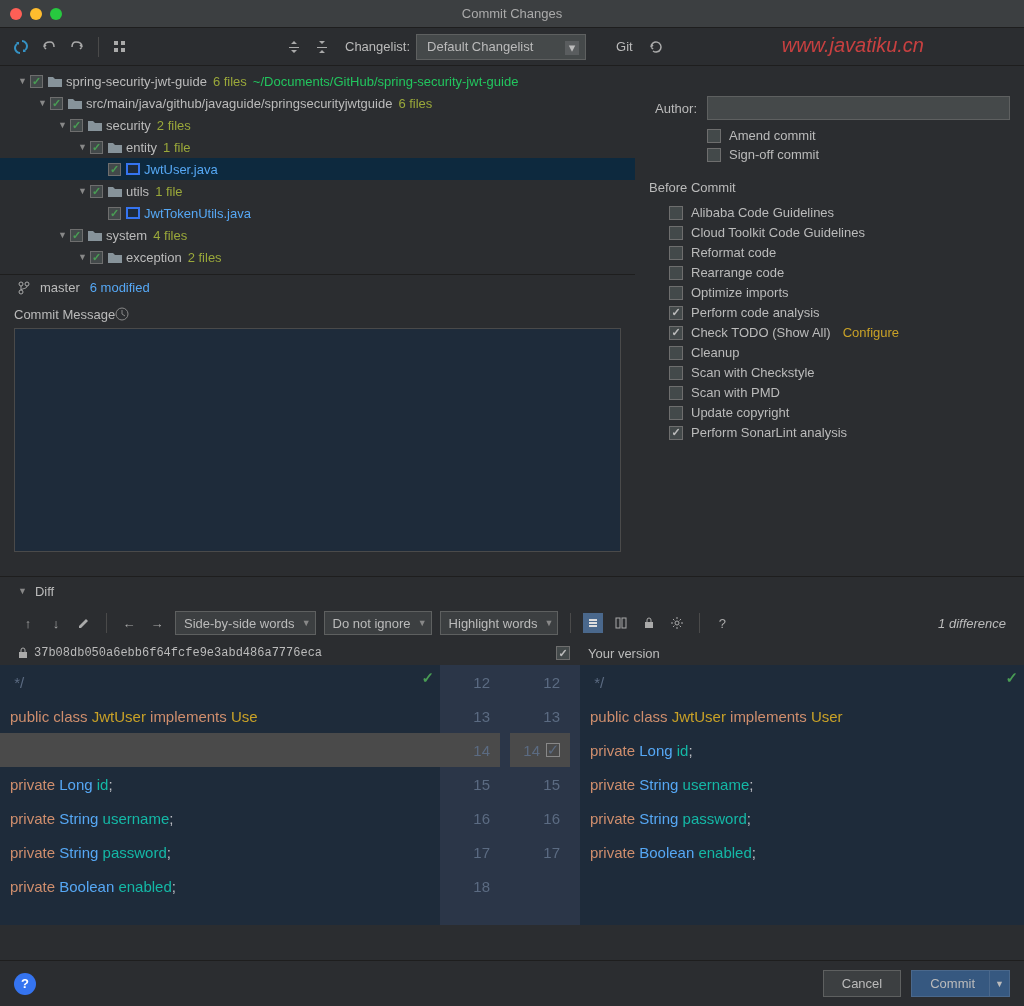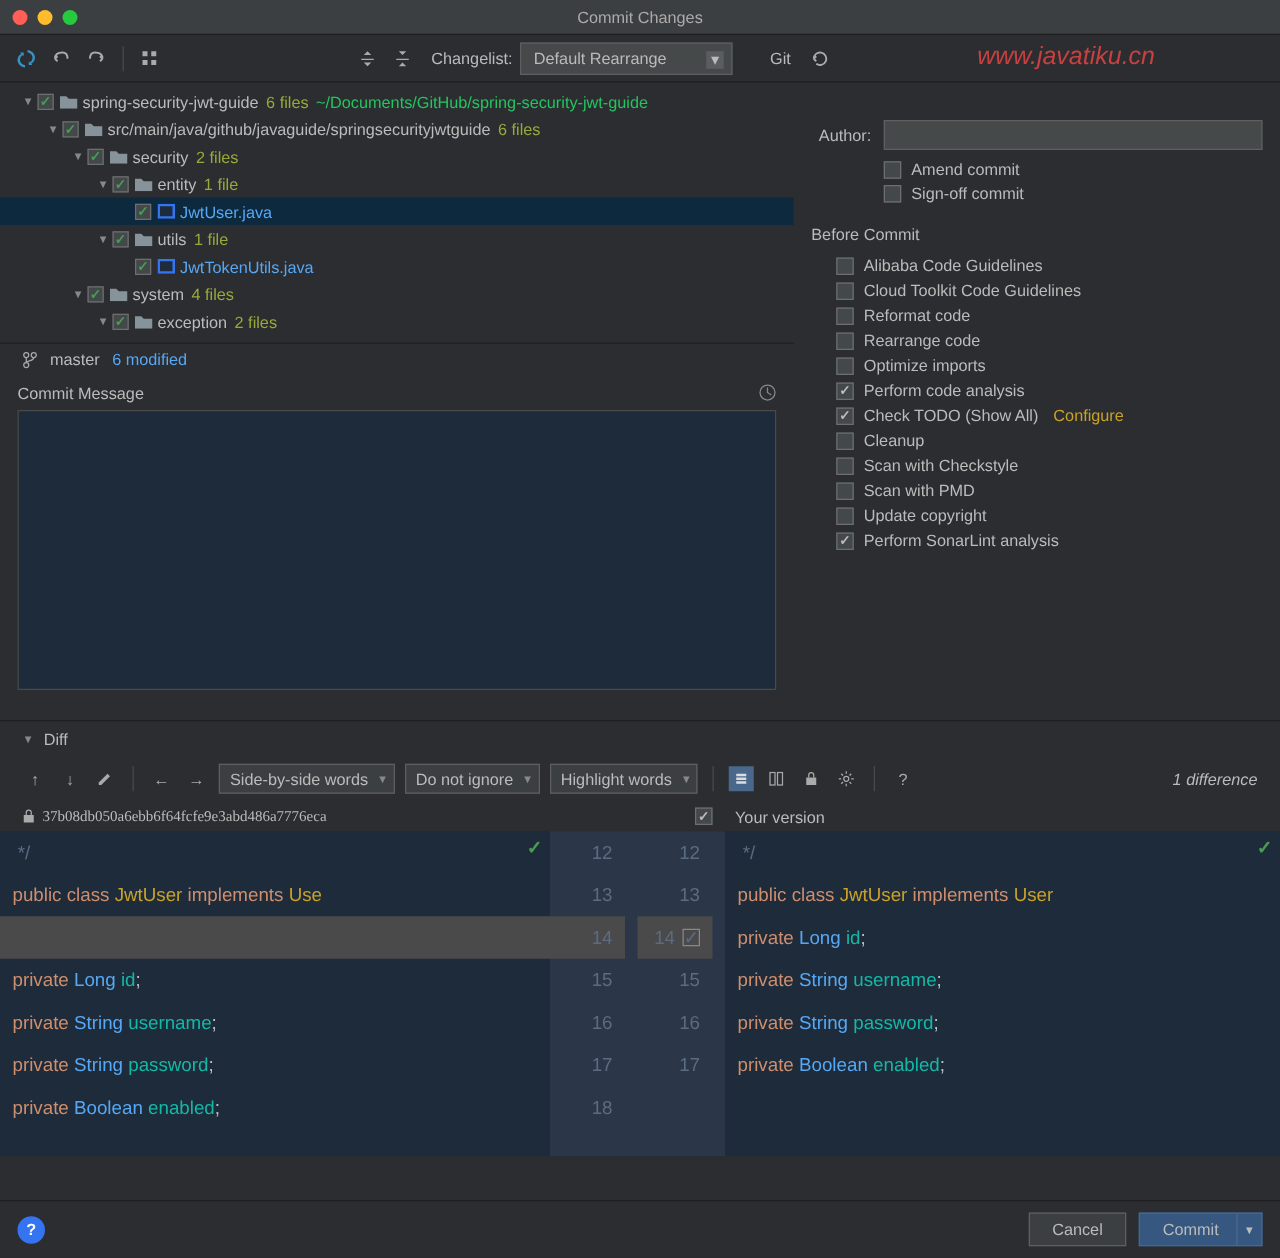--- a/index.html
+++ b/index.html
@@ -45,21 +45,21 @@
 .tree-count { color: #9aa83a; margin-left: 6px; }
 .tree-path { color: #22c55e; margin-left: 6px; }
 
 
 .branch-bar { height: 26px; display: flex; align-items: center; padding-left: 18px; gap: 10px; border-top: 1px solid #1e1e1e; }
 .branch-icon { color: #aaa; }
 .branch-name { color: #bbb; }
 .branch-modified { color: #56a8f5; }
 
 
-.commit-msg-header { display: flex; align-items: center; justify-content: space-between; padding: 6px 14px; height: 28px; }
+.commit-msg-header { display: flex; align-items: center; padding: 6px 14px; height: 28px; }
 .commit-msg-header .hist-icon { color: #888; }
 .commit-msg-area { margin: 0 14px; border: 1px solid #4a4a4a; background: #1e2b3a; height: 224px; padding: 6px; color: #ccc; }
 
 
 .rp-row { display: flex; align-items: center; margin-bottom: 8px; gap: 10px; }
 .rp-label { color: #bbb; min-width: 48px; text-align: right; }
 .rp-input { flex: 1; background: #45494a; border: 1px solid #5e6060; height: 24px; padding: 0 6px; color: #bbb; }
 .rp-check-row { display: flex; align-items: center; gap: 8px; margin: 4px 0 4px 58px; }
 .rp-checkbox { width: 14px; height: 14px; background: #43494a; border: 1px solid #6e6e6e; display: flex; align-items: center; justify-content: center; flex-shrink: 0; }
 .rp-checkbox.checked::after { content: "✓"; color: #bbb; font-size: 11px; font-weight: bold; }
@@ -74,21 +74,21 @@
 .diff-toolbar { display: flex; align-items: center; padding: 4px 18px; gap: 8px; height: 36px; }
 .diff-tb-icon { width: 20px; height: 20px; display: flex; align-items: center; justify-content: center; color: #aaa; cursor: pointer; }
 .diff-select { background: #3c3f41; border: 1px solid #5e6060; color: #bbb; padding: 3px 20px 3px 8px; height: 24px; position: relative; display: flex; align-items: center; }
 .diff-select-arrow { position: absolute; right: 4px; font-size: 9px; color: #888; }
 .diff-count-label { margin-left: auto; color: #bbb; font-style: italic; }
 
 
 .diff-rev-bar { display: flex; height: 24px; }
 .diff-rev-left { width: 580px; display: flex; align-items: center; padding-left: 18px; gap: 6px; }
 .diff-rev-left .lock { color: #aaa; }
-.diff-rev-hash { color: #bbb; font-family: Liberation Serif, serif; font-size: 12px; }
+.diff-rev-hash { color: #bbb; font-family: Liberation Mono, monospace; font-size: 12px; }
 .diff-rev-check { margin-left: auto; margin-right: 10px; }
 .diff-rev-right { flex: 1; display: flex; align-items: center; padding-left: 8px; color: #bbb; }
 
 
 .diff-code { display: flex; height: 260px; font-family: "Menlo", monospace; font-size: 15px; background: #1e2b3a; position: relative; }
 .diff-left-code { width: 440px; position: relative; overflow: hidden; }
 .diff-gutter { width: 140px; background: #2b3648; display: flex; }
 .diff-gutter-col { width: 50%; text-align: right; padding-right: 10px; }
 .diff-right-code { flex: 1; position: relative; overflow: hidden; }
 .code-line { height: 34px; display: flex; align-items: center; white-space: pre; padding-left: 10px; }
@@ -161,21 +161,21 @@
         <path fill="#aaa" d="M7 1l3 3H4z M2 7h10v1H2z M7 13l-3-3h6z"></path>
       </svg>
     </div>
   <div class="toolbar-icon">
       <svg width="14" height="14" viewBox="0 0 14 14">
         <path fill="#aaa" d="M4 1h6l-3 3z M2 7h10v1H2z M4 13h6l-3-3z"></path>
       </svg>
     </div>
   <span class="toolbar-label">Changelist:</span>
   <div class="changelist-select">
-    <span>Default Rearrange</span>
+    <span>Default Changelist</span>
     <div class="changelist-arrow">▾</div>
   </div>
   <span class="toolbar-git">Git</span>
   <div class="toolbar-icon toolbar-refresh-git">
       <svg width="14" height="14" viewBox="0 0 14 14">
         <path fill="none" stroke="#aaa" stroke-width="1.5" d="M2 7a5 5 0 1 1 2 4 M2 7l2-2 M2 7l2 2"></path>
       </svg>
     </div>
 </div>
 

